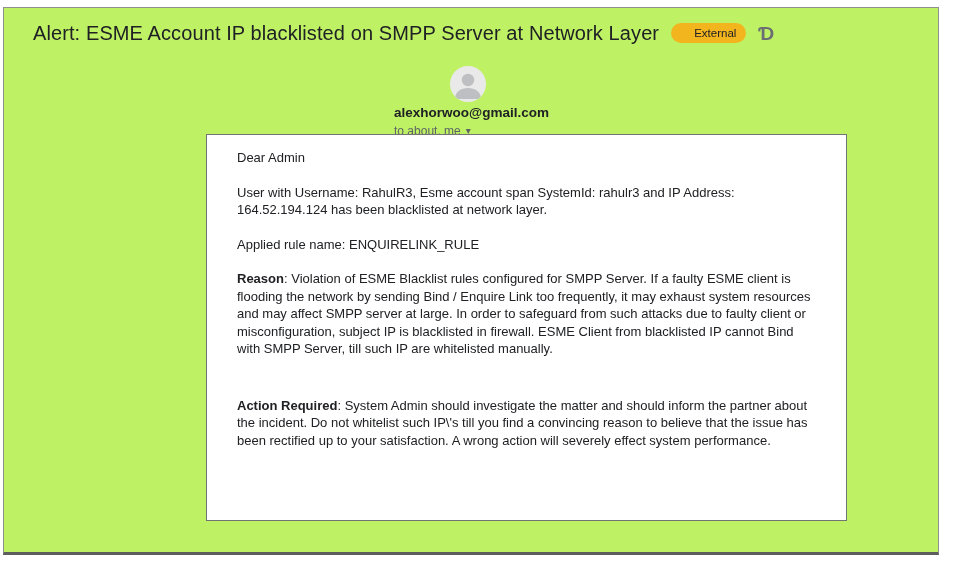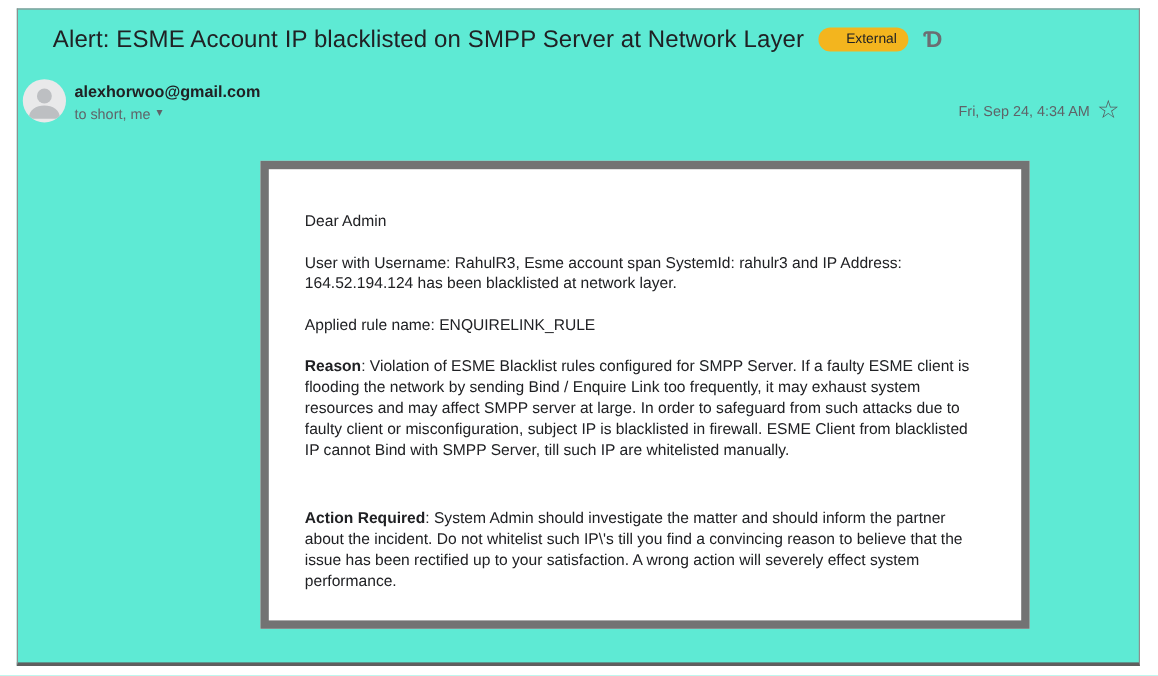--- a/index.html
+++ b/index.html
@@ -6,23 +6,23 @@
   html, body { margin: 0; padding: 0; }
   body {
     width: 965px; height: 563px;
     background: #ffffff;
     font-family: "Liberation Sans", sans-serif;
     position: relative;
     overflow: hidden;
   }
   .frame {
     position: absolute;
-    left: 14px; top: 7px;
+    left: 3px; top: 7px;
     width: 936px; height: 548px;
-    background: #5eead4;
+    background: #bef264;
     border: 1px solid #8f8f8f;
     border-bottom: 3px solid #5e5e5e;
   }
   
   .subject-row {
     position: absolute;
     left: 29px; top: 10px;
     display: flex; align-items: center; gap: 12px;
     height: 30px;
   }
@@ -49,21 +49,22 @@
     line-height: 1;
     font-weight: 600;
     cursor: pointer;
     user-select: none;
   }
   
   .header-row {
     position: absolute;
     left: 4px; top: 58px; right: 10px;
     display: flex;
-    align-items: flex-end;
+    align-items: center;
+    flex-direction: column;
   }
   .avatar {
     flex: 0 0 36px;
     width: 36px; height: 36px;
     border-radius: 50%;
     background: #e9e9ea;
     overflow: hidden;
     cursor: pointer;
   }
   .avatar svg { display: block; width: 36px; height: 36px; }
@@ -101,23 +102,23 @@
     cursor: pointer;
     margin-top: -3px;
     user-select: none;
   }
   
   .email-body {
     position: absolute;
     left: 202px; top: 126px;
     width: 641px;
     min-height: 387px;
-    border: 7px solid #737373;
+    border: 1px solid #737373;
     background: #ffffff;
-    padding: 34px 30px 24px 30px;
+    padding: 14px 30px 24px 30px;
   }
   .email-body p {
     margin: 0 0 17px 0;
     font-size: 13px;
     line-height: 17.5px;
     color: #202124;
   }
   .email-body p:last-child { margin-bottom: 0; margin-top: 39px; }
   .lead { font-weight: 700; }
 </style>
@@ -135,21 +136,21 @@
   <div class="header-row">
     <div class="avatar">
       <svg viewBox="0 0 36 36">
         <circle cx="18" cy="14" r="6.2" fill="#bdbfc2"></circle>
         <path d="M5 33 c0 -7.5 6.2 -11 13 -11 s13 3.5 13 11 z" fill="#bdbfc2"></path>
       </svg>
     </div>
     <div class="sender-block">
       <div class="sender-email">alexhorwoo@gmail.com</div>
       <div class="recipients">
-        <span>to short, me</span>
+        <span>to about, me</span>
         <span class="caret-icon">▾</span>
       </div>
     </div>
     <div class="header-right">
       <span class="timestamp">Fri, Sep 24, 4:34 AM</span>
       <span class="star-icon">☆</span>
     </div>
   </div>
 
   <div class="email-body">

